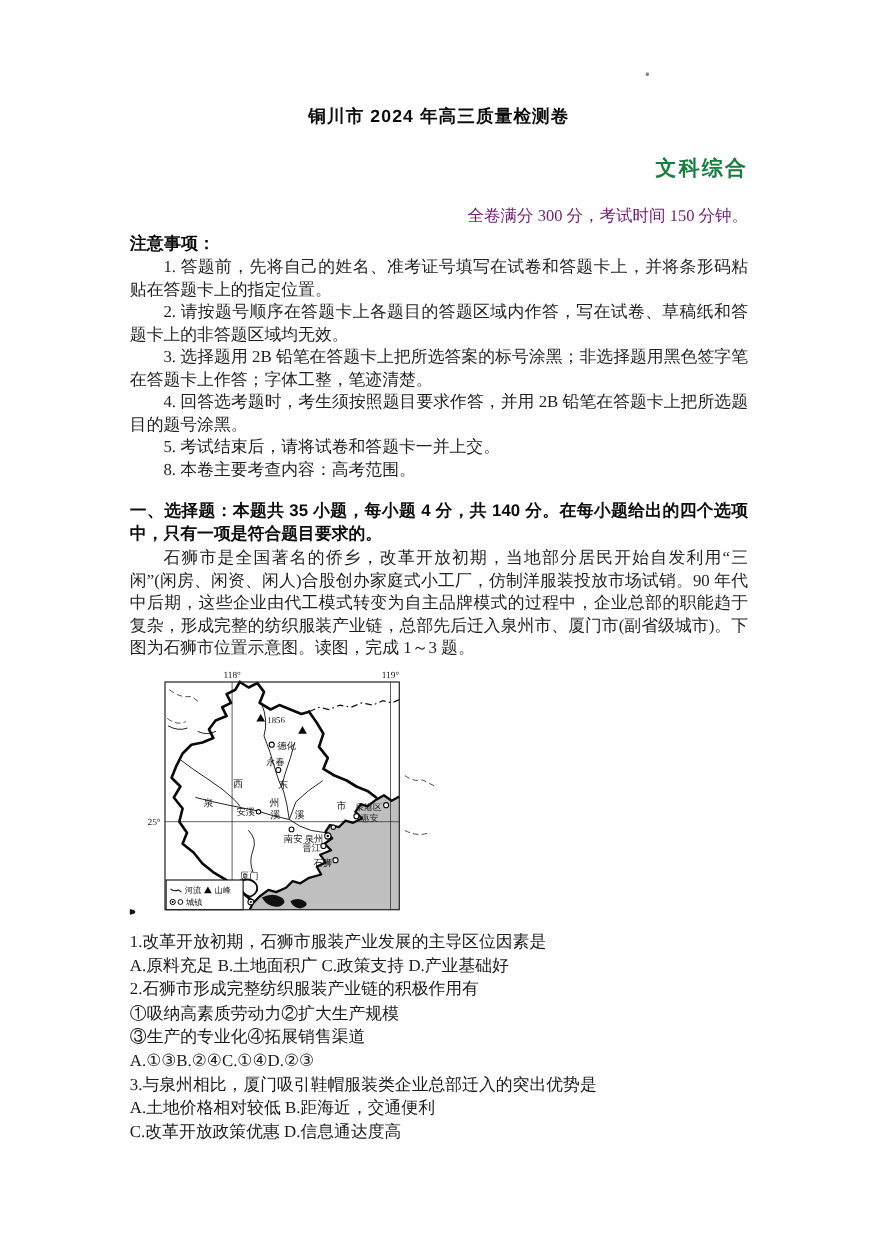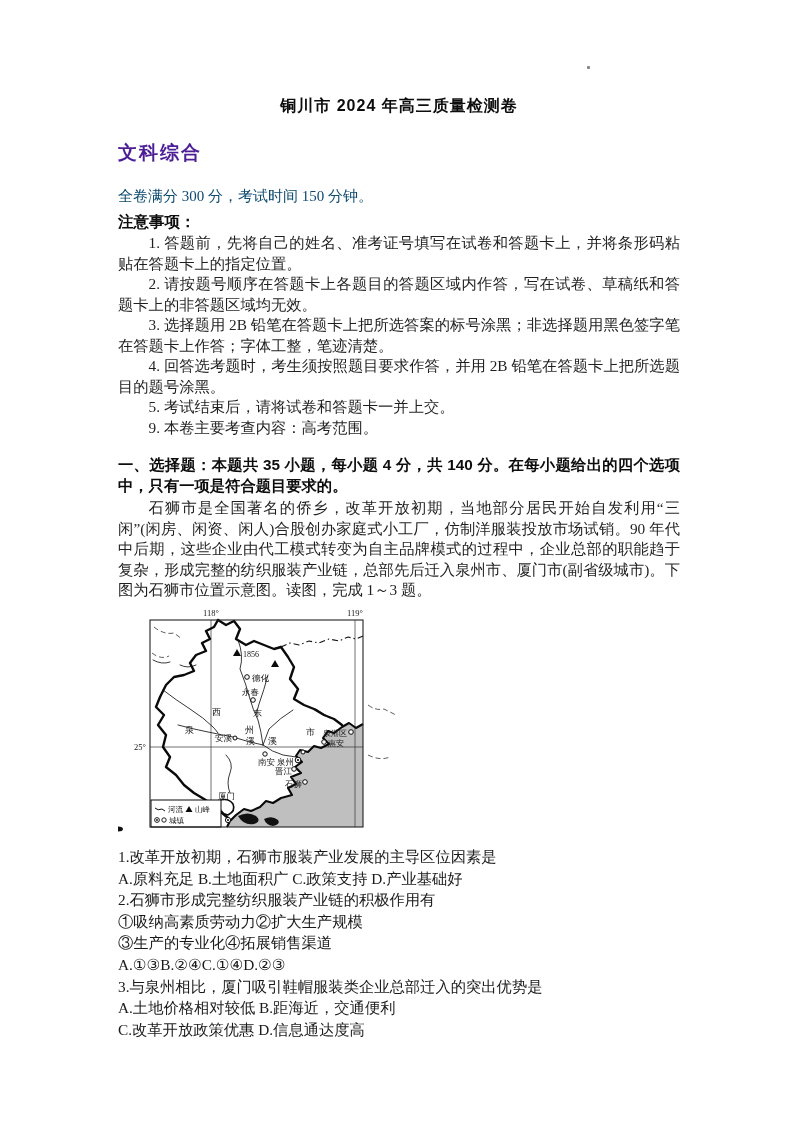--- a/index.html
+++ b/index.html
@@ -8,23 +8,23 @@
     font-family:"Liberation Serif", serif;color:#111;
     -webkit-font-smoothing:antialiased;
   }
   .content{position:absolute;left:118px;top:96px;width:562px;}
   .title{
     font-family:"Liberation Sans", sans-serif;font-weight:bold;
     font-size:16px;text-align:center;letter-spacing:1px;margin:0 0 23px 0;color:#0d0d0d;
   }
   .subtitle{
     font-family:"Liberation Sans", sans-serif;font-weight:bold;
-    font-size:19px;text-align:left;letter-spacing:2px;margin:0 0 21px 0;color:#4c1d95;
-  }
-  .meta{font-size:15px;text-align:left;margin:0 0 5px 0;color:#0c4a6e;}
+    font-size:19px;text-align:right;letter-spacing:2px;margin:0 0 21px 0;color:#15803d;
+  }
+  .meta{font-size:15px;text-align:right;margin:0 0 5px 0;color:#701a75;}
   .notice-heading{
     font-family:"Liberation Sans", sans-serif;font-weight:bold;
     font-size:15.5px;line-height:22px;color:#0d0d0d;
   }
   .notice-item{
     font-size:15.3px;line-height:20.5px;text-align:justify;
     text-indent:2em;color:#1f1f1f;
   }
   .section-heading{
     font-family:"Liberation Sans", sans-serif;font-weight:bold;
@@ -57,21 +57,21 @@
   <h1 class="title">铜川市 2024 年高三质量检测卷</h1>
   <h2 class="subtitle">文科综合</h2>
   <div class="meta">全卷满分 300 分，考试时间 150 分钟。</div>
 
   <div class="notice-heading">注意事项：</div>
   <div class="notice-item">1. 答题前，先将自己的姓名、准考证号填写在试卷和答题卡上，并将条形码粘贴在答题卡上的指定位置。</div>
   <div class="notice-item">2. 请按题号顺序在答题卡上各题目的答题区域内作答，写在试卷、草稿纸和答题卡上的非答题区域均无效。</div>
   <div class="notice-item">3. 选择题用 2B 铅笔在答题卡上把所选答案的标号涂黑；非选择题用黑色签字笔在答题卡上作答；字体工整，笔迹清楚。</div>
   <div class="notice-item">4. 回答选考题时，考生须按照题目要求作答，并用 2B 铅笔在答题卡上把所选题目的题号涂黑。</div>
   <div class="notice-item">5. 考试结束后，请将试卷和答题卡一并上交。</div>
-  <div class="notice-item">9. 本卷主要考查内容：高考范围。</div>
+  <div class="notice-item">8. 本卷主要考查内容：高考范围。</div>
 
   <div class="section-heading">一、选择题：本题共 35 小题，每小题 4 分，共 140 分。在每小题给出的四个选项中，只有一项是符合题目要求的。</div>
 
   <div class="passage">石狮市是全国著名的侨乡，改革开放初期，当地部分居民开始自发利用“三闲”(闲房、闲资、闲人)合股创办家庭式小工厂，仿制洋服装投放市场试销。90 年代中后期，这些企业由代工模式转变为自主品牌模式的过程中，企业总部的职能趋于复杂，形成完整的纺织服装产业链，总部先后迁入泉州市、厦门市(副省级城市)。下图为石狮市位置示意图。读图，完成 1～3 题。</div>
 
   <div class="map-wrap">
     <svg width="292" height="235" viewBox="0 0 292 235" xmlns="http://www.w3.org/2000/svg">
 
       <g>
         <path fill="#bfbfbf" stroke="none" d="M245,119 L238,123 231,118 224,122 216,128 210,126 205,133 211,139 203,143 196,141 190,147 182,145 178,151 184,157 177,162 183,168 173,172 178,179 170,183 174,190 163,193 155,198 148,196 142,202 133,206 126,204 118,210 112,216 109,222 L245,222 Z"></path>

